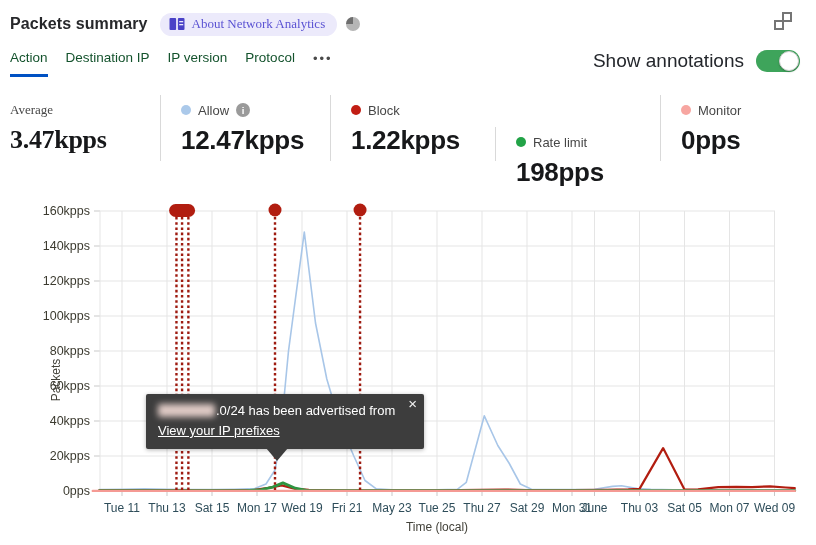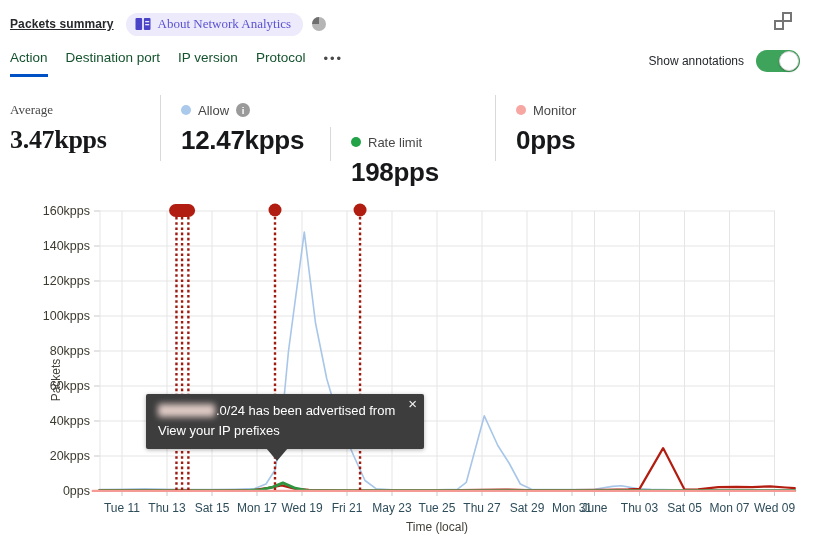--- a/index.html
+++ b/index.html
@@ -3,37 +3,37 @@
 <meta charset="utf-8">
 <style>
   * { margin:0; padding:0; box-sizing:border-box; }
   html,body { background:#fff; }
   .page {
     position:relative; width:816px; height:545px; background:#fff; overflow:hidden;
     font-family:"Liberation Sans", sans-serif; color:#222;
   }
   
   .header { position:absolute; top:8px; left:10px; right:10px; height:32px; display:flex; align-items:center; }
-  .page-title { font-size:12px; font-weight:bold; color:#27282b; letter-spacing:.1px;text-decoration:underline; }
+  .page-title { font-size:16px; font-weight:bold; color:#27282b; letter-spacing:.1px; }
   .badge {
     margin-left:12px; height:23px; display:inline-flex; align-items:center; gap:7px;
     background:#eceafb; color:#5b53d3; border:none; border-radius:12px;
     padding:0 12px 0 9px; font-size:13px; cursor:pointer; font-family:Liberation Serif, serif;
   }
   .pie-icon { margin-left:9px; width:14px; height:14px; }
   .popout { position:absolute; right:14px; top:4px; width:18px; height:18px; cursor:pointer; }
   .popout .sq-back { position:absolute; right:0; top:0; width:10px; height:10px; border:2px solid #757575; background:#fff; }
   .popout .sq-front { position:absolute; left:0; bottom:0; width:10px; height:10px; border:2px solid #757575; background:#fff; }
   
   .tabs { position:absolute; top:50px; left:10px; right:16px; display:flex; align-items:flex-start; }
   .tab { font-size:13.5px; color:#14532d; padding-bottom:9px; margin-right:18px; cursor:pointer; border-bottom:3px solid transparent; }
   .tab.active { border-bottom-color:#0051c3; }
   .tab-more { font-size:13px; color:#4a4a4a; letter-spacing:2px; cursor:pointer; padding-top:1px; }
   .annot-ctl { margin-left:auto; display:flex; align-items:center; gap:12px; }
-  .annot-label { font-size:12px; color:#24272c; }
+  .annot-label { font-size:19px; color:#24272c; }
   .toggle { position:relative; width:44px; height:22px; border-radius:11px; background:#3ea45b; border:none; cursor:pointer; }
   .toggle .knob { position:absolute; right:1px; top:1px; width:20px; height:20px; border-radius:50%; background:#fff; border:1px solid #cfcfcf; box-shadow:0 1px 2px rgba(0,0,0,.25); }
   
   .stats { position:absolute; top:95px; left:0; right:0; height:66px; display:flex; }
   .stat { padding:6px 0 0 13px; }
   .stat:first-child { padding-left:10px;font-family:Liberation Serif, serif; }
   .stat + .stat { border-left:1px solid #d9d9d9;padding-left:20px; }
   .stat-0 { width:160px; } .stat-1 { width:170px; } .stat-2 { width:165px; } .stat-3 { width:165px;margin-top:32px; } .stat-4 { width:156px; }
   .stat-head { display:flex; align-items:center; gap:7px; height:18px; }
   .stat-label { font-size:13px; color:#474747; }
@@ -43,21 +43,21 @@
   .stat-value { margin-top:6px; font-size:26px; font-weight:600; color:#17181a; letter-spacing:-.3px; }
   
   #chart-svg { position:absolute; top:195px; left:0; }
   
   .tooltip { position:absolute; left:146px; top:394px; width:278px; background:#3d3d3d; color:#fff;
     border-radius:2px; padding:7px 26px 8px 12px; font-size:13px; line-height:20px; z-index:5; box-shadow:0 1px 4px rgba(0,0,0,.3); }
   .tooltip .arrow { position:absolute; left:120px; bottom:-12px; width:0; height:0;
     border-left:11px solid transparent; border-right:11px solid transparent; border-top:13px solid #3d3d3d; }
   .tooltip .redacted { display:inline-block; width:57px; height:13px; border-radius:2px;
     background:#dfcac5; filter:blur(3px); vertical-align:-2px; margin-right:1px; }
-  .tooltip a { color:#fff; cursor:pointer; }
+  .tooltip a { color:#fff; text-decoration:underline; cursor:pointer; }
   .tooltip .close { position:absolute; top:1px; right:7px; font-size:15px; color:#f2f2f2; background:none; border:none; cursor:pointer; font-family:inherit; line-height:18px; }
 </style>
 </head>
 <body>
 
 <div class="page">
 
   <div class="header">
     <span class="page-title">Packets summary</span>
     <button class="badge">
@@ -74,21 +74,21 @@
       <path d="M7,7 L7,0 A7,7 0 0 0 0,7 Z" fill="#6e6e6e"></path>
     </svg>
     <span class="popout">
       <span class="sq-back"></span>
       <span class="sq-front"></span>
     </span>
   </div>
 
   <div class="tabs">
     <span class="tab active">Action</span>
-    <span class="tab">Destination port</span>
+    <span class="tab">Destination IP</span>
     <span class="tab">IP version</span>
     <span class="tab">Protocol</span>
     <span class="tab-more">•••</span>
     <span class="annot-ctl">
       <span class="annot-label">Show annotations</span>
       <button class="toggle" style="background: rgb(62, 164, 91);">
         <span class="knob"></span>
       </button>
     </span>
   </div>
@@ -101,20 +101,27 @@
       </div>
       <div class="stat-value">3.47kpps</div>
     </div>
     <div class="stat stat-1">
       <div class="stat-head">
         <span class="dot" style="background: rgb(171, 201, 234);"></span>
         <span class="stat-label">Allow</span>
         <span class="info-icon">i</span>
       </div>
       <div class="stat-value">12.47kpps</div>
+    </div>
+    <div class="stat stat-2">
+      <div class="stat-head">
+        <span class="dot" style="background: rgb(194, 30, 20);"></span>
+        <span class="stat-label">Block</span>
+      </div>
+      <div class="stat-value">1.22kpps</div>
     </div>
     <div class="stat stat-3">
       <div class="stat-head">
         <span class="dot" style="background: rgb(34, 163, 71);"></span>
         <span class="stat-label">Rate limit</span>
       </div>
       <div class="stat-value">198pps</div>
     </div>
     <div class="stat stat-4">
       <div class="stat-head">

